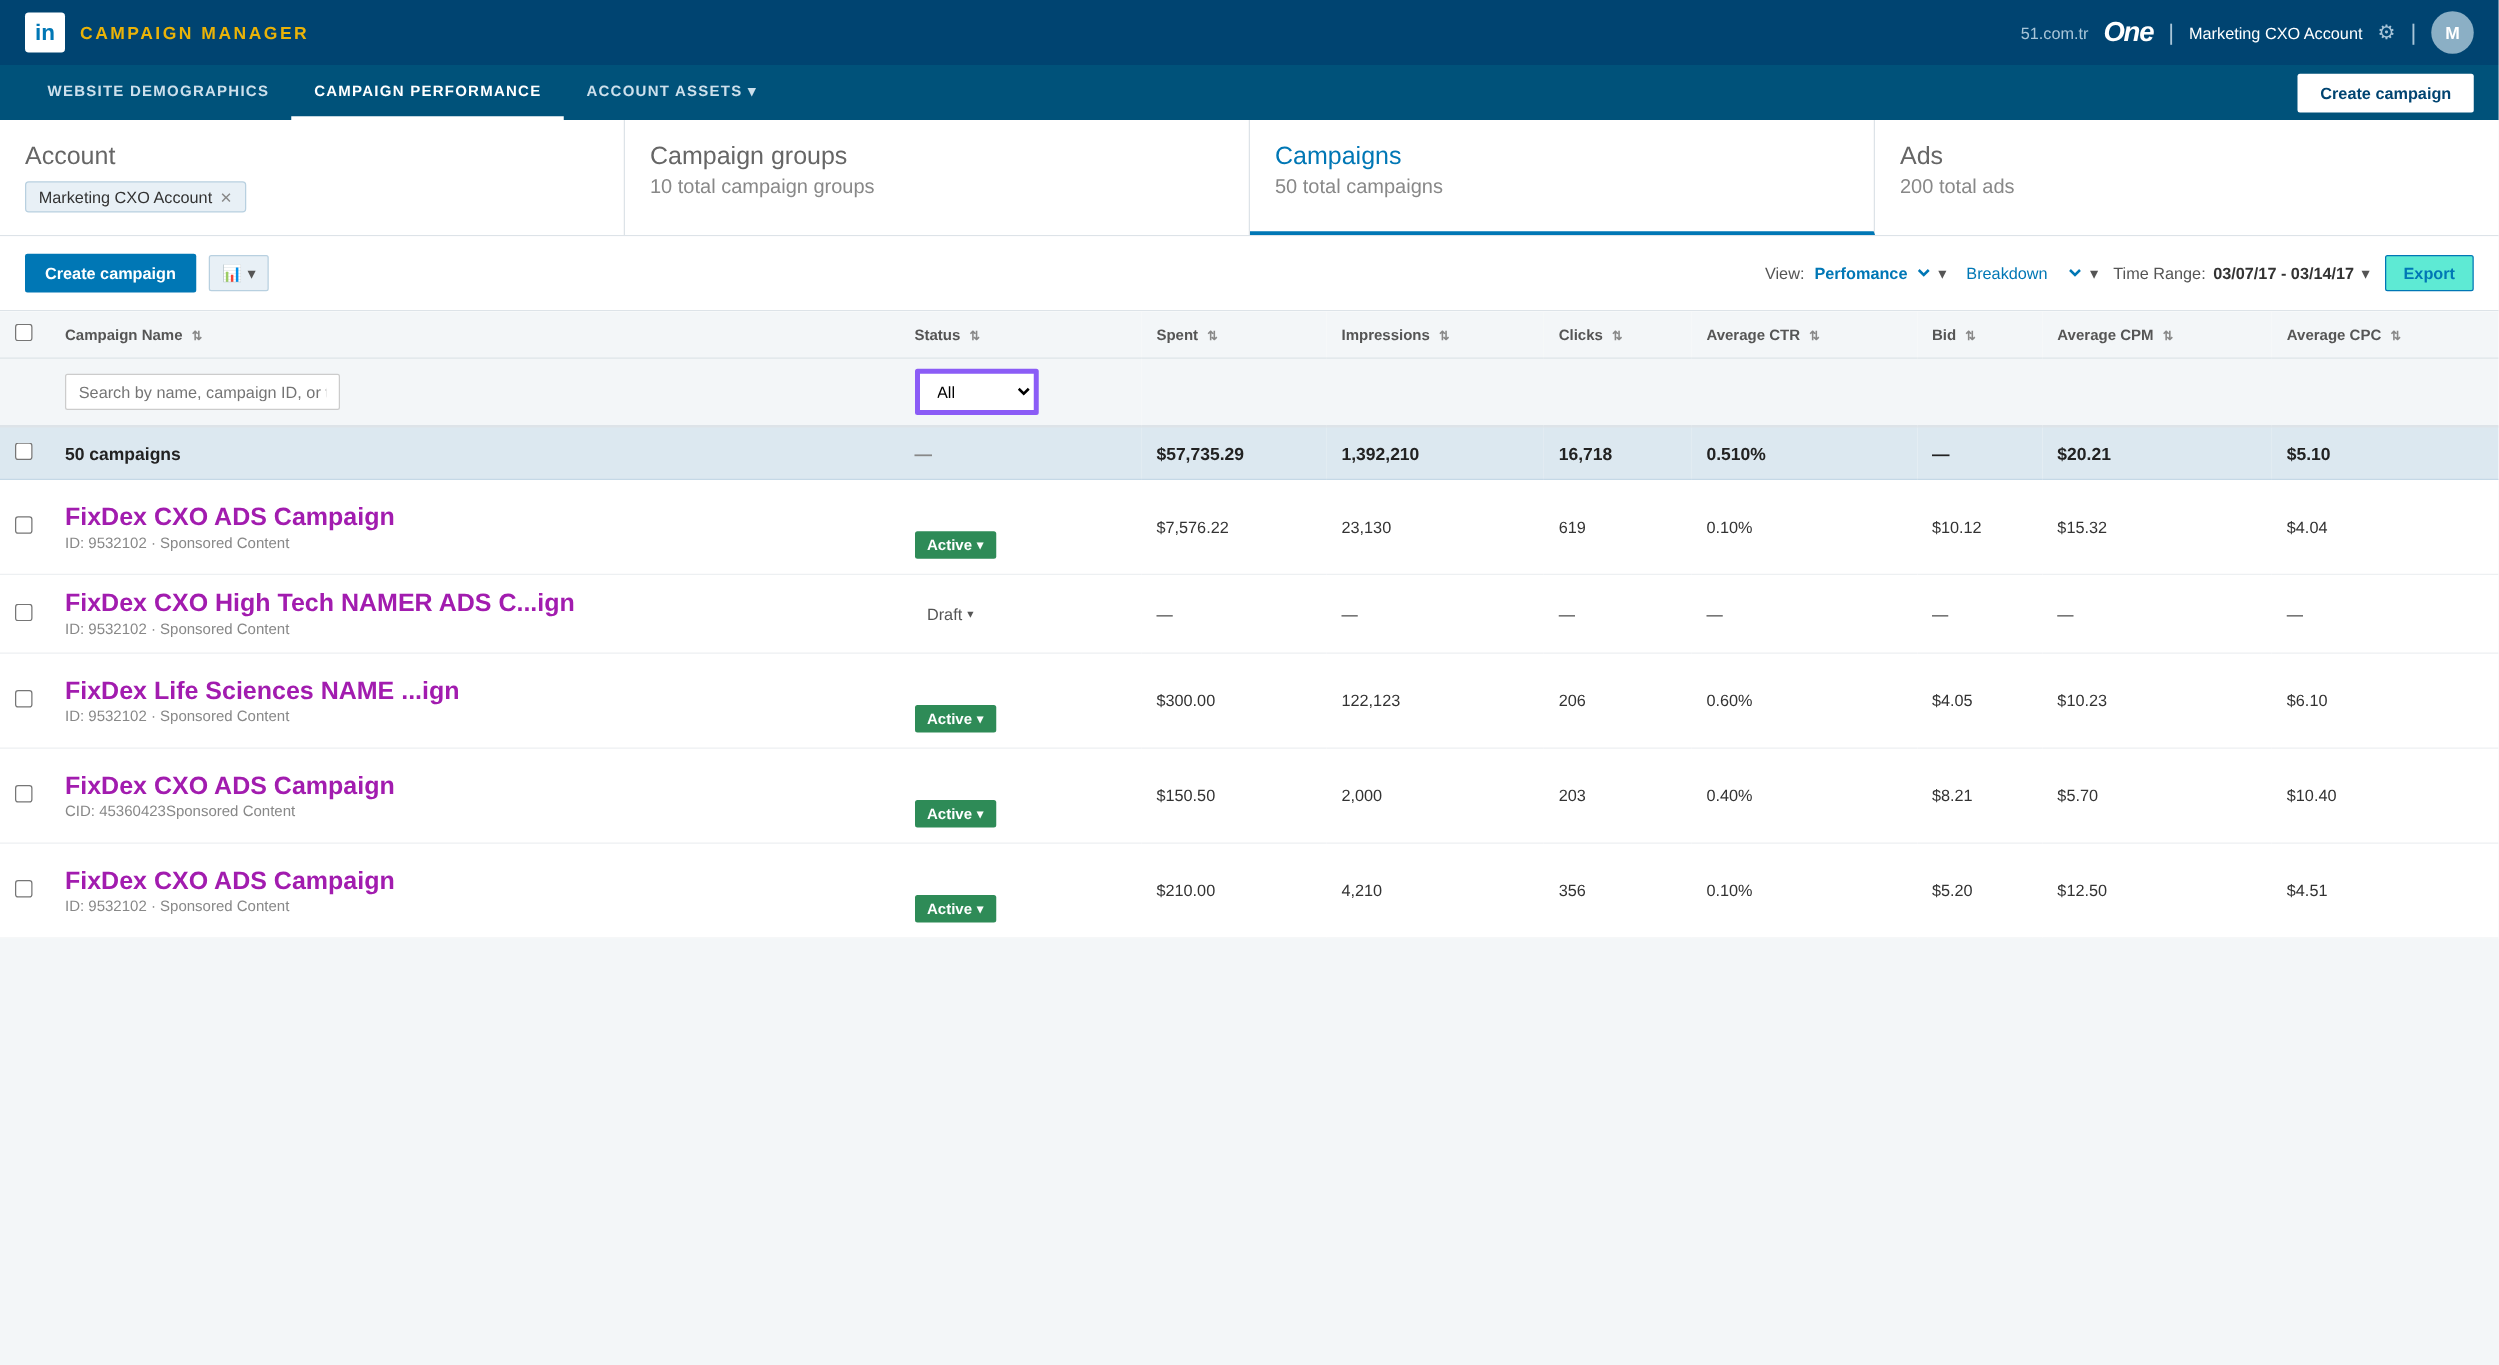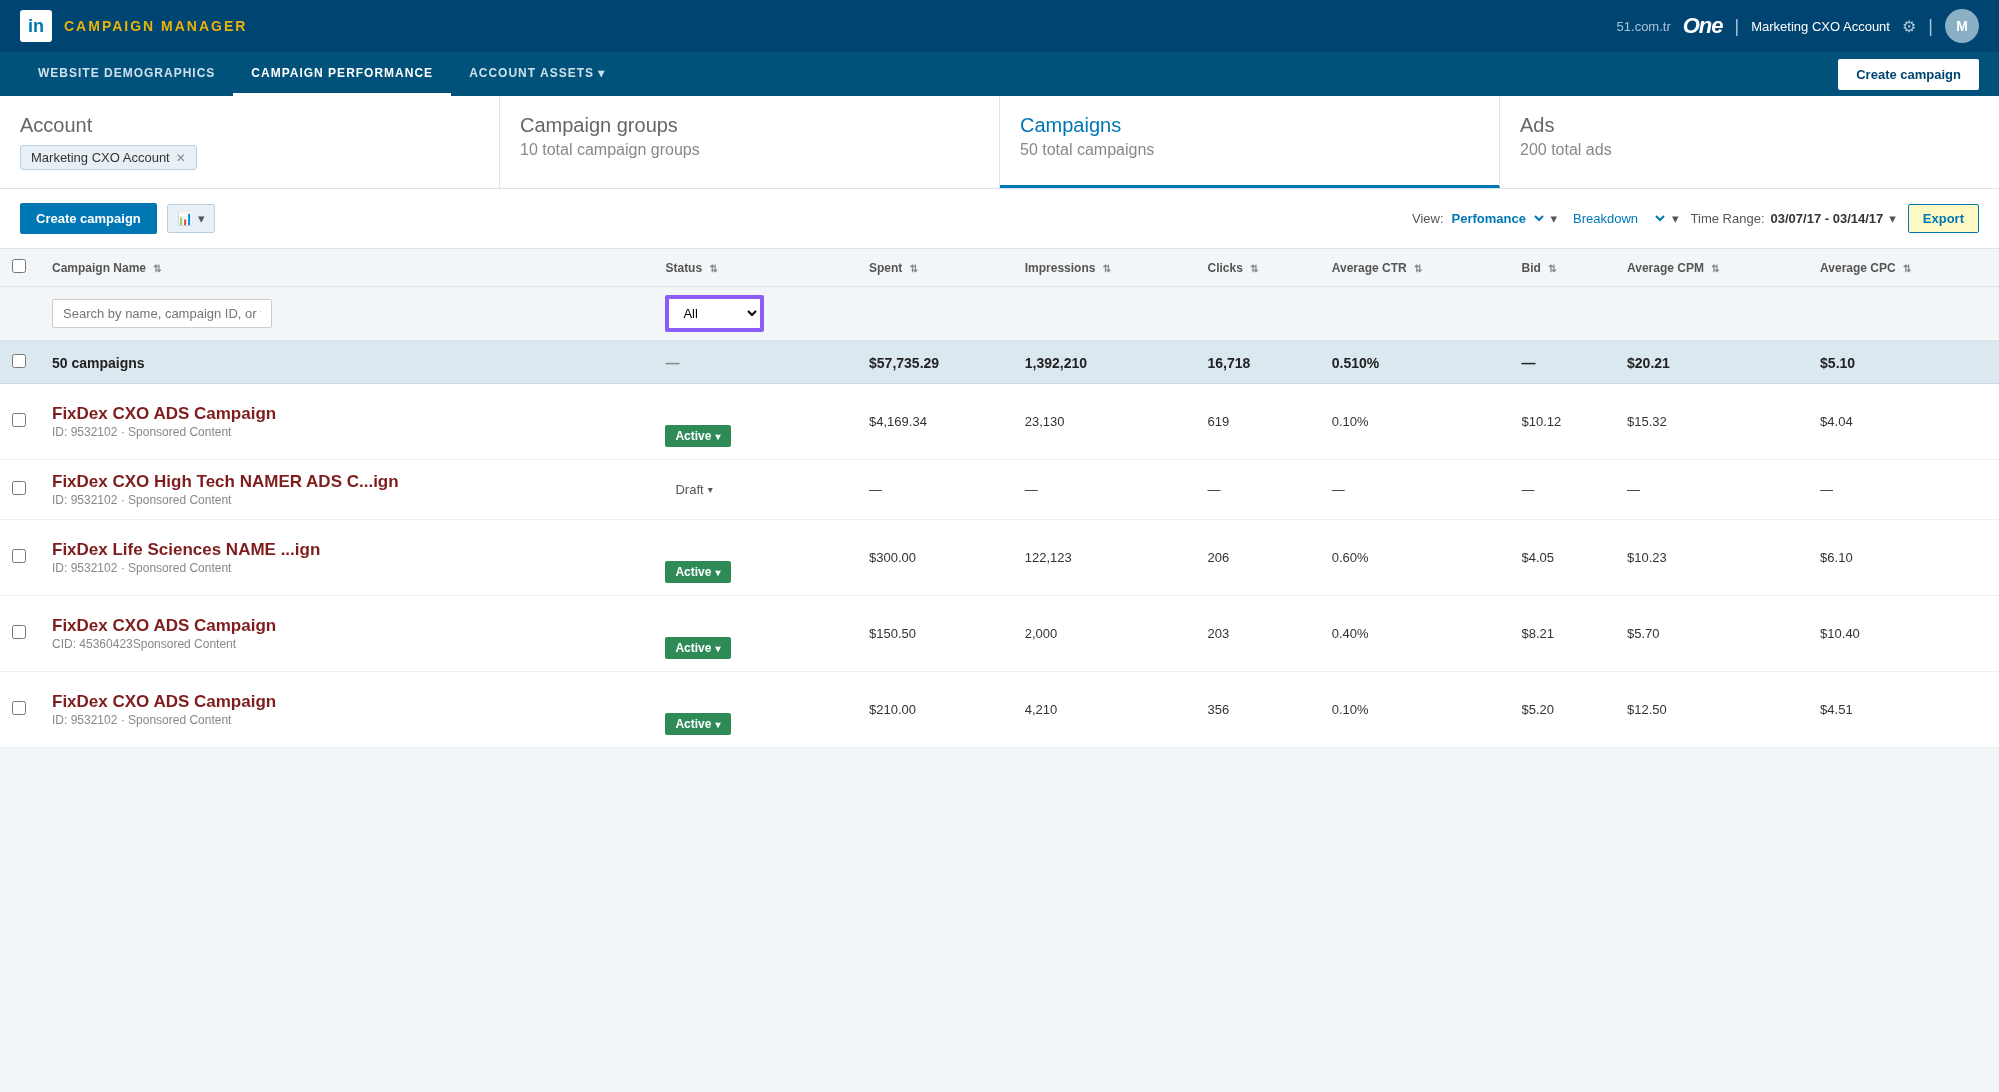--- a/index.html
+++ b/index.html
@@ -135,21 +135,21 @@
     .toolbar-view, .toolbar-breakdown { display: flex; align-items: center; gap: 4px; cursor: pointer; }
     .toolbar-view select, .toolbar-breakdown select {
       border: none; background: transparent; font-size: 13px; color: #0077b5; cursor: pointer; outline: none;
     }
     .time-range { display: flex; align-items: center; gap: 6px; }
     .time-range-label { color: #555; }
     .time-range-value { color: #333; font-weight: bold; }
     .export-btn {
       border: 1px solid #0077b5;
       color: #0077b5;
-      background: #fef9c3;
+      background: #5eead4;
       padding: 6px 14px;
       font-size: 13px;
       font-weight: bold;
       cursor: pointer;
       border-radius: 2px;
     }
 
     
     .table-container { background: #fff; margin: 0; overflow-x: auto; }
     table { width: 100%; border-collapse: collapse; }
@@ -187,21 +187,21 @@
     .summary-row td {
       padding: 12px 12px;
       background: #dce8f0;
       font-weight: bold;
       font-size: 14px;
       border-bottom: 1px solid #c5d8e6;
       color: #222;
     }
     tbody tr.data-row { border-bottom: 1px solid #edf0f2; }
     tbody td { padding: 12px 12px; font-size: 13px; color: #333; vertical-align: middle; }
-    .campaign-name-link { color: #7f1d1d; font-weight: bold; font-size: 17px; cursor: pointer; display: block; }
+    .campaign-name-link { color: #a21caf; font-weight: bold; font-size: 20px; cursor: pointer; display: block; }
     .campaign-meta { color: #888; font-size: 12px; margin-top: 2px; }
     .status-badge {
       display: inline-flex; align-items: center; gap: 4px;
       background: #2e8b57;
       color: #fff;
       padding: 4px 10px;
       font-size: 12px;
       font-weight: bold;
       border-radius: 2px;
       cursor: pointer;
@@ -374,21 +374,21 @@
         <td>$20.21</td>
         <td>$5.10</td>
       </tr>
     <tr class="data-row">
     <td><input type="checkbox" style=""></td>
     <td>
       <a class="campaign-name-link">FixDex CXO ADS Campaign</a>
       <span class="campaign-meta">ID: 9532102 · Sponsored Content</span>
     </td>
     <td><span class="status-badge">Active <span class="dropdown-arrow">▾</span></span></td>
-    <td>$4,169.34</td>
+    <td>$7,576.22</td>
     <td>23,130</td>
     <td>619</td>
     <td>0.10%</td>
     <td>$10.12</td>
     <td>$15.32</td>
     <td>$4.04</td>
   </tr>
         <tr class="data-row">
     <td><input type="checkbox" style=""></td>
     <td>

